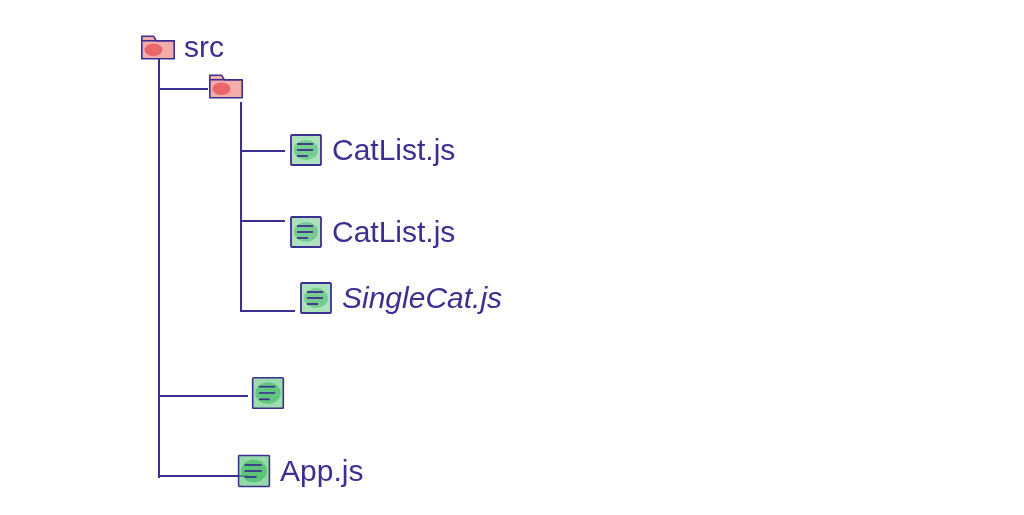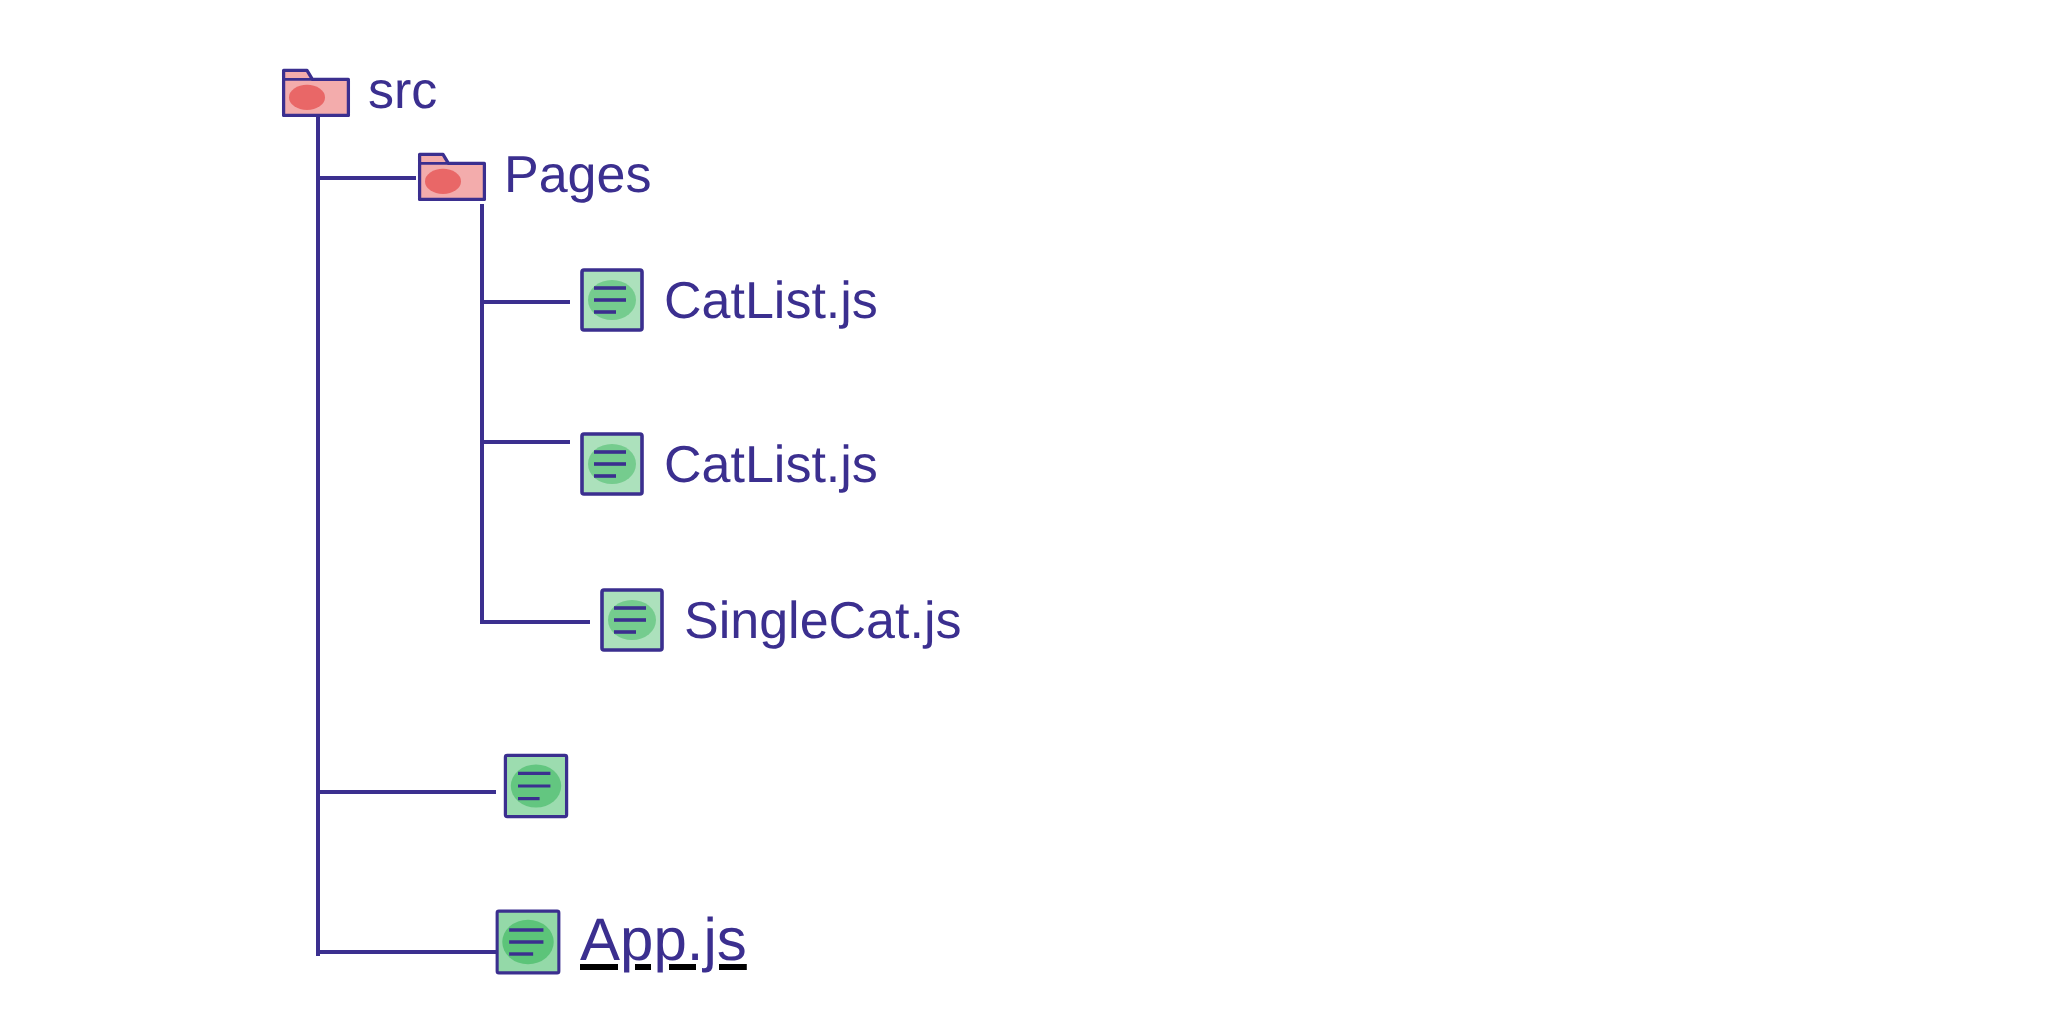--- a/index.html
+++ b/index.html
@@ -18,21 +18,21 @@
       left: 140px;
     }
     .node {
       position: absolute;
       display: flex;
       align-items: center;
       gap: 8px;
     }
     .label {
       color: #3b2f8f;
-      font-size: 26px;
+      font-size: 30px;
       font-weight: 400;
       white-space: nowrap;
     }
     .folder-icon {
       width: 36px;
       height: 28px;
       position: relative;
     }
     .folder-icon svg {
       width: 100%;
@@ -91,21 +91,20 @@
   </div>
 
   <div class="node" style="top:42px; left:68px;">
     <span class="folder-icon">
       <svg viewBox="0 0 40 30">
         <path d="M2,8 L2,28 L38,28 L38,8 L18,8 L15,3 L2,3 Z" fill="#e85a5a" fill-opacity="0.5" stroke="#3b2f8f" stroke-width="1.8" stroke-linejoin="round"></path>
         <path d="M2,8 L38,8" stroke="#3b2f8f" stroke-width="1.5"></path>
         <ellipse cx="15" cy="18" rx="10" ry="7" fill="#e03030" fill-opacity="0.55"></ellipse>
       </svg>
     </span>
-    <span class="label">Pages</span>
   </div>
 
   <div class="node" style="top:102px; left:148px;">
     <span class="file-icon">
       <svg viewBox="0 0 36 36">
         <rect x="3" y="3" width="30" height="30" fill="#5ac47a" fill-opacity="0.5" stroke="#3b2f8f" stroke-width="1.8" rx="1"></rect>
         <ellipse cx="18" cy="18" rx="12" ry="10" fill="#3db860" fill-opacity="0.5"></ellipse>
         <line x1="9" y1="12" x2="25" y2="12" stroke="#3b2f8f" stroke-width="1.8"></line>
         <line x1="9" y1="18" x2="25" y2="18" stroke="#3b2f8f" stroke-width="1.8"></line>
         <line x1="9" y1="24" x2="20" y2="24" stroke="#3b2f8f" stroke-width="1.8"></line>
@@ -120,21 +119,21 @@
         <rect x="3" y="3" width="30" height="30" fill="#5ac47a" fill-opacity="0.5" stroke="#3b2f8f" stroke-width="1.8" rx="1"></rect>
         <ellipse cx="18" cy="18" rx="12" ry="10" fill="#3db860" fill-opacity="0.5"></ellipse>
         <line x1="9" y1="12" x2="25" y2="12" stroke="#3b2f8f" stroke-width="1.8"></line>
         <line x1="9" y1="18" x2="25" y2="18" stroke="#3b2f8f" stroke-width="1.8"></line>
         <line x1="9" y1="24" x2="20" y2="24" stroke="#3b2f8f" stroke-width="1.8"></line>
       </svg>
     </span>
     <span class="label">CatList.js</span>
   </div>
 
-  <div class="node" style="top:262px; left:158px;">
+  <div class="node" style="top:250px; left:158px;font-style:italic;">
     <span class="file-icon">
       <svg viewBox="0 0 36 36">
         <rect x="3" y="3" width="30" height="30" fill="#5ac47a" fill-opacity="0.5" stroke="#3b2f8f" stroke-width="1.8" rx="1"></rect>
         <ellipse cx="18" cy="18" rx="12" ry="10" fill="#3db860" fill-opacity="0.5"></ellipse>
         <line x1="9" y1="12" x2="25" y2="12" stroke="#3b2f8f" stroke-width="1.8"></line>
         <line x1="9" y1="18" x2="25" y2="18" stroke="#3b2f8f" stroke-width="1.8"></line>
         <line x1="9" y1="24" x2="20" y2="24" stroke="#3b2f8f" stroke-width="1.8"></line>
       </svg>
     </span>
     <span class="label">SingleCat.js</span>
@@ -145,21 +144,21 @@
       <svg viewBox="0 0 40 40">
         <rect x="3" y="3" width="34" height="34" fill="#5ac47a" fill-opacity="0.6" stroke="#3b2f8f" stroke-width="1.8" rx="1"></rect>
         <ellipse cx="20" cy="20" rx="14" ry="12" fill="#3db860" fill-opacity="0.6"></ellipse>
         <line x1="10" y1="13" x2="28" y2="13" stroke="#3b2f8f" stroke-width="1.8"></line>
         <line x1="10" y1="20" x2="28" y2="20" stroke="#3b2f8f" stroke-width="1.8"></line>
         <line x1="10" y1="27" x2="22" y2="27" stroke="#3b2f8f" stroke-width="1.8"></line>
       </svg>
     </span>
   </div>
 
-  <div class="node" style="top:423px; left:106px;text-decoration:underline;">
+  <div class="node" style="top:423px; left:96px;">
     <span class="file-icon">
       <svg viewBox="0 0 42 42">
         <rect x="3" y="3" width="36" height="36" fill="#5ac47a" fill-opacity="0.65" stroke="#3b2f8f" stroke-width="1.8" rx="1"></rect>
         <ellipse cx="21" cy="21" rx="15" ry="13" fill="#3db860" fill-opacity="0.65"></ellipse>
         <line x1="10" y1="14" x2="30" y2="14" stroke="#3b2f8f" stroke-width="2"></line>
         <line x1="10" y1="21" x2="30" y2="21" stroke="#3b2f8f" stroke-width="2"></line>
         <line x1="10" y1="28" x2="24" y2="28" stroke="#3b2f8f" stroke-width="2"></line>
       </svg>
     </span>
     <span class="label" style="font-size:30px;">App.js</span>

